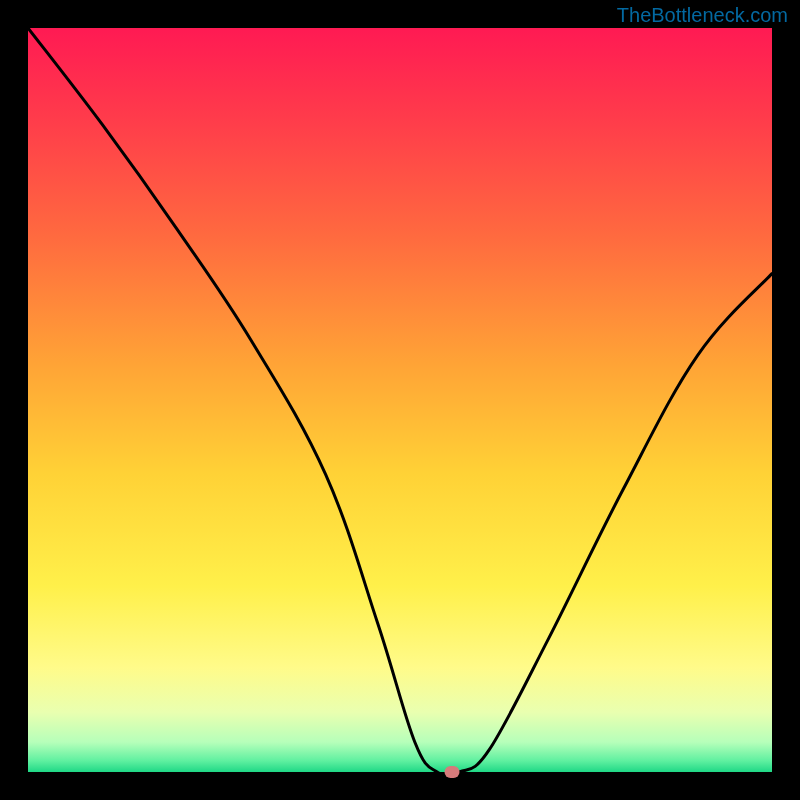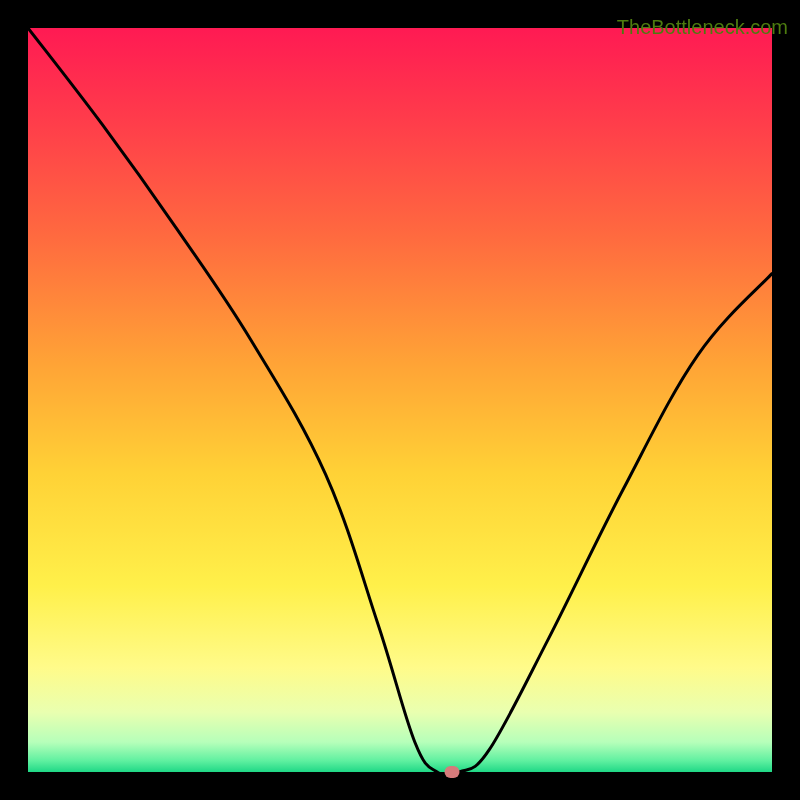--- a/index.html
+++ b/index.html
@@ -14,25 +14,24 @@
   .container {
     position: relative;
     width: 800px;
     height: 800px;
     background: #000;
   }
   .watermark {
     position: absolute;
     top: 4px;
     right: 12px;
-    color: #4d7c0f;
+    color: #0369a1;
     font-size: 20px;
     font-weight: 500;
     z-index: 10;
-    margin-top: 12px;
   }
   .plot-area {
     position: absolute;
     left: 28px;
     top: 28px;
     width: 744px;
     height: 744px;
   }
   .gradient-bg {
     position: absolute;

